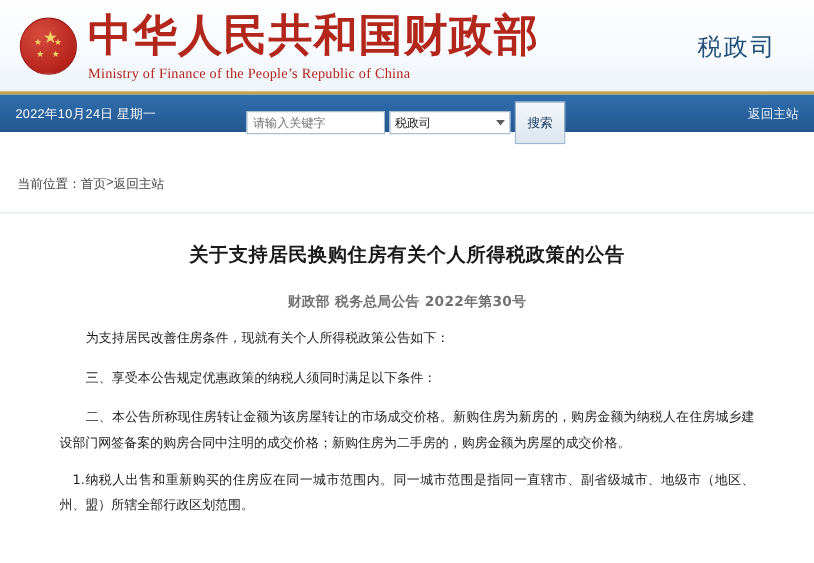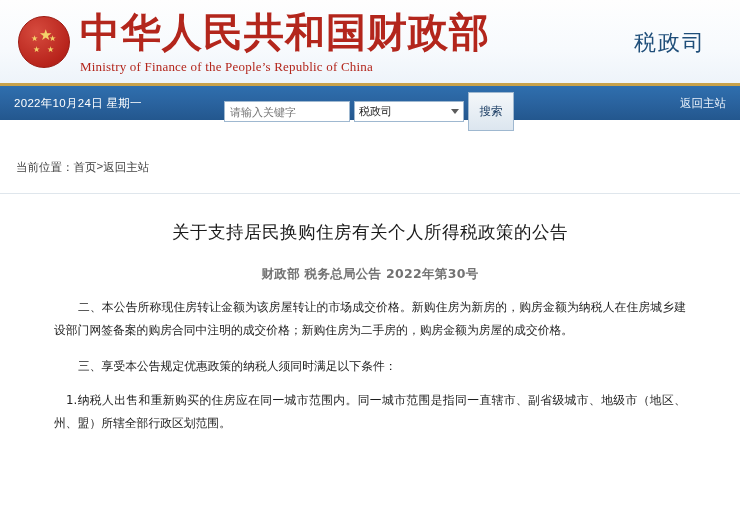--- a/index.html
+++ b/index.html
@@ -167,21 +167,21 @@
   }
   .breadcrumb-wrap a { color: #444; text-decoration: none; }
 
   
   .article {
     padding: 26px 54px 0 54px;
   }
   .doc-title {
     text-align: center;
     font-size: 17.5px;
-    font-weight: normal;
+    font-weight: bold;
     color: #1a1a1a;
     letter-spacing: 0.5px;
     line-height: 1.4;
     font-family: "DejaVu Sans", "Liberation Sans", sans-serif;
   }
   .doc-subtitle {
     text-align: center;
     font-size: 12.5px;
     font-weight: bold;
     color: #737373;
@@ -240,19 +240,20 @@
     <span>当前位置：</span>
     <a href="#">首页</a>
     <span>&gt;</span>
     <a href="#">返回主站</a>
   </div>
 
   <div class="article">
     <div class="doc-title">关于支持居民换购住房有关个人所得税政策的公告</div>
     <div class="doc-subtitle">财政部 税务总局公告 2022年第30号</div>
 
+    <p class="para indent1">为支持居民改善住房条件，现就有关个人所得税政策公告如下：</p>
+    <p class="para indent1">三、享受本公告规定优惠政策的纳税人须同时满足以下条件：</p>
     <p class="para indent1">二、本公告所称现住房转让金额为该房屋转让的市场成交价格。新购住房为新房的，购房金额为纳税人在住房城乡建设部门网签备案的购房合同中注明的成交价格；新购住房为二手房的，购房金额为房屋的成交价格。</p>
-    <p class="para indent1">三、享受本公告规定优惠政策的纳税人须同时满足以下条件：</p>
     <p class="para indent2 tight">1.纳税人出售和重新购买的住房应在同一城市范围内。同一城市范围是指同一直辖市、副省级城市、地级市（地区、州、盟）所辖全部行政区划范围。</p>
 
   </div>
 
 </div>
 
 </body></html>

